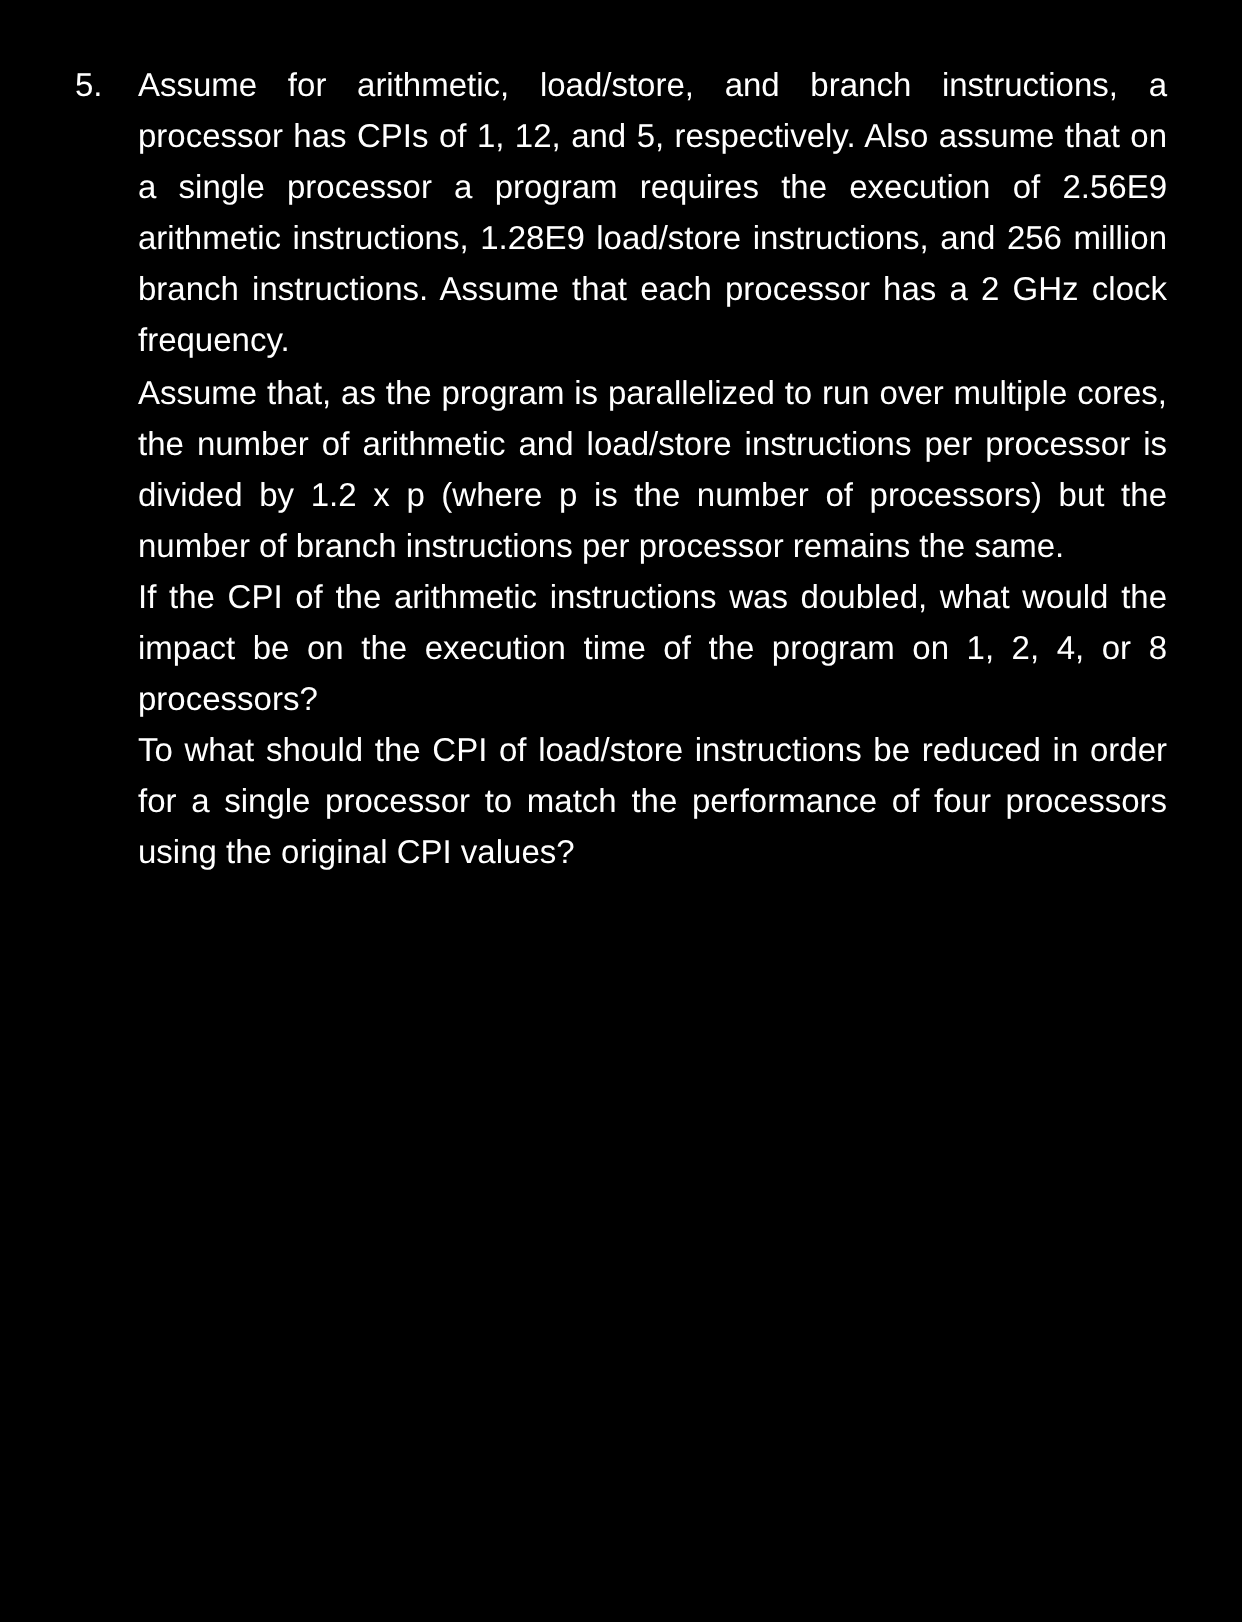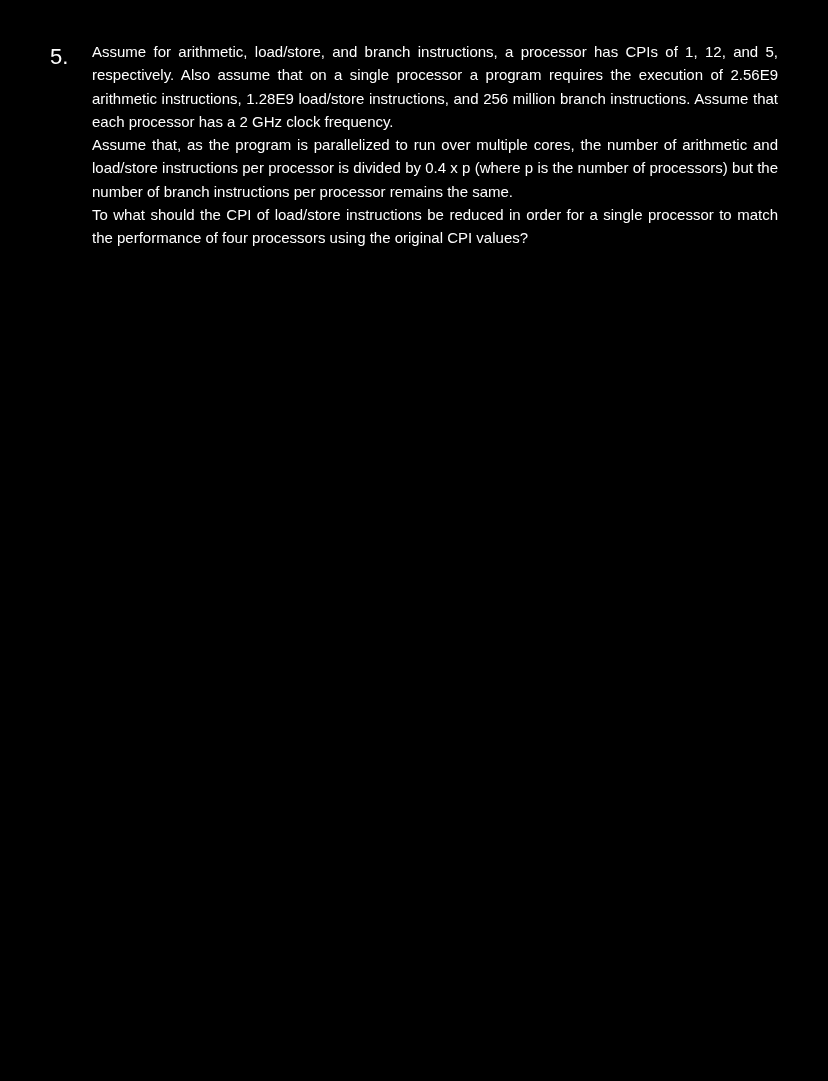--- a/index.html
+++ b/index.html
@@ -37,21 +37,21 @@
       font-weight: normal;
       white-space: nowrap;
       margin-right: 12px;
       line-height: 1.55;
       min-width: 30px;
       color: #ffffff;
     }
 
     .problem-content {
       flex: 1;
-      font-size: 15px;
+      font-size: 22px;
       line-height: 1.55;
       color: #ffffff;
       text-align: justify;
     }
 
     .problem-content p {
       margin-bottom: 0;
     }
 
     .sub-paragraph {
@@ -59,17 +59,18 @@
     }
   </style>
 </head>
 <body>
 
 <div class="page-container">
   <div class="problem-item">
     <span class="problem-number">5.</span>
     <div class="problem-content">
       <p class="sub-paragraph">Assume for arithmetic, load/store, and branch instructions, a processor has CPIs of 1, 12, and 5, respectively. Also assume that on a single processor a program requires the execution of 2.56E9 arithmetic instructions, 1.28E9 load/store instructions, and 256 million branch instructions. Assume that each processor has a 2 GHz clock frequency.</p>
-      <p class="sub-paragraph">Assume that, as the program is parallelized to run over multiple cores, the number of arithmetic and load/store instructions per processor is divided by 0.4 x p (where p is the number of processors) but the number of branch instructions per processor remains the same.</p>
+      <p class="sub-paragraph">Assume that, as the program is parallelized to run over multiple cores, the number of arithmetic and load/store instructions per processor is divided by 1.2 x p (where p is the number of processors) but the number of branch instructions per processor remains the same.</p>
+      <p class="sub-paragraph">If the CPI of the arithmetic instructions was doubled, what would the impact be on the execution time of the program on 1, 2, 4, or 8 processors?</p>
       <p class="sub-paragraph">To what should the CPI of load/store instructions be reduced in order for a single processor to match the performance of four processors using the original CPI values?</p>
     </div>
   </div>
 </div>
 
 </body></html>

